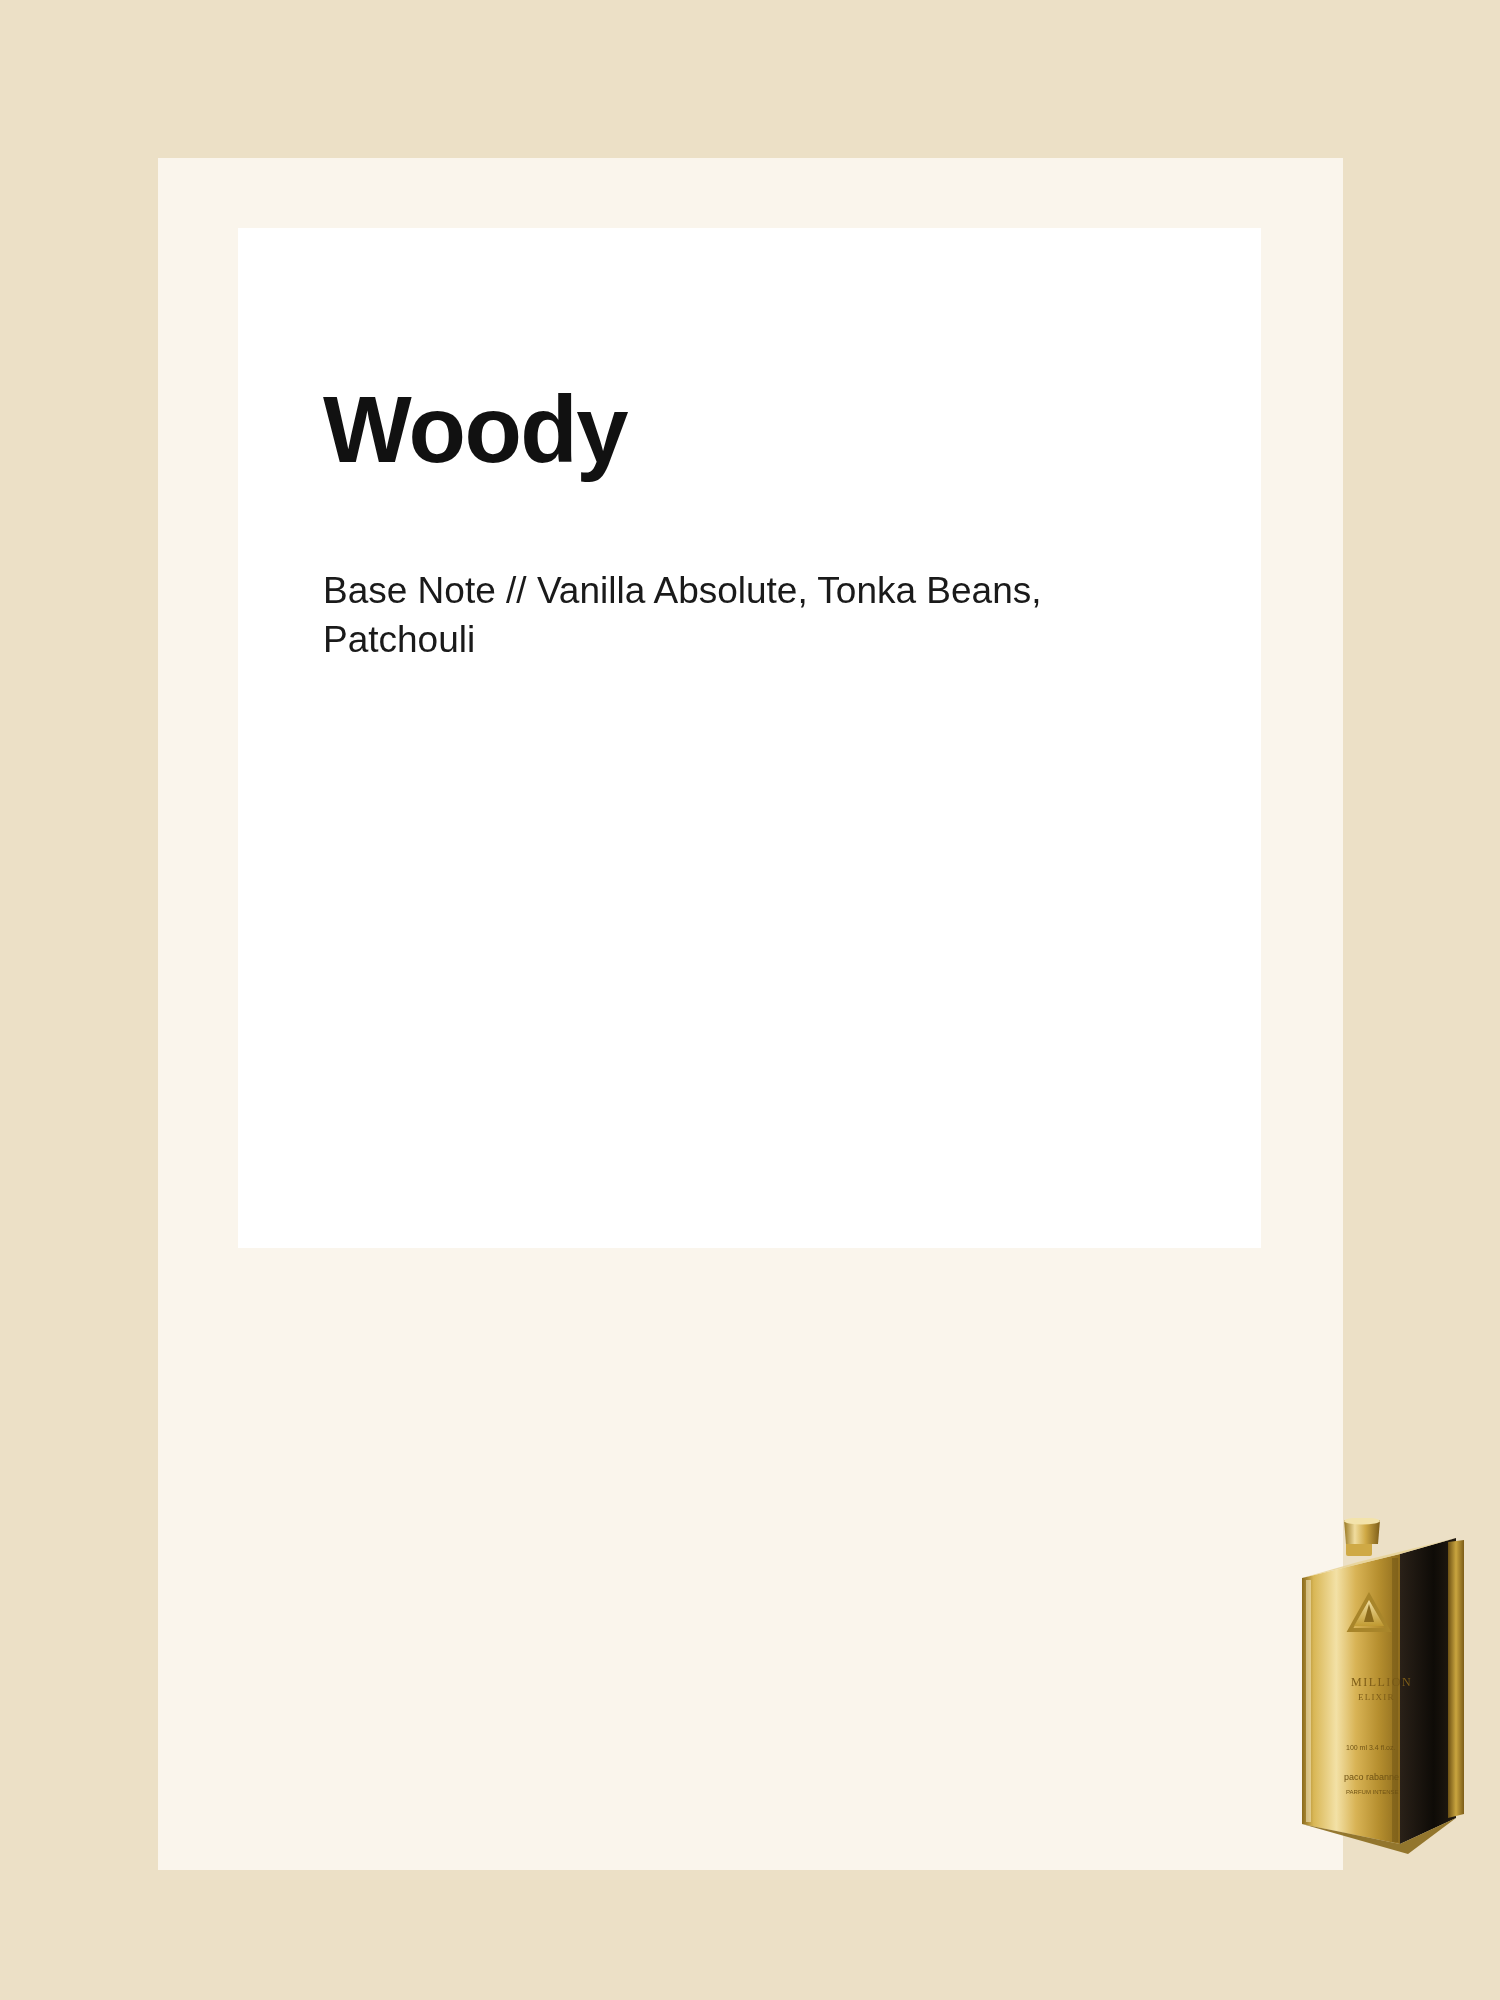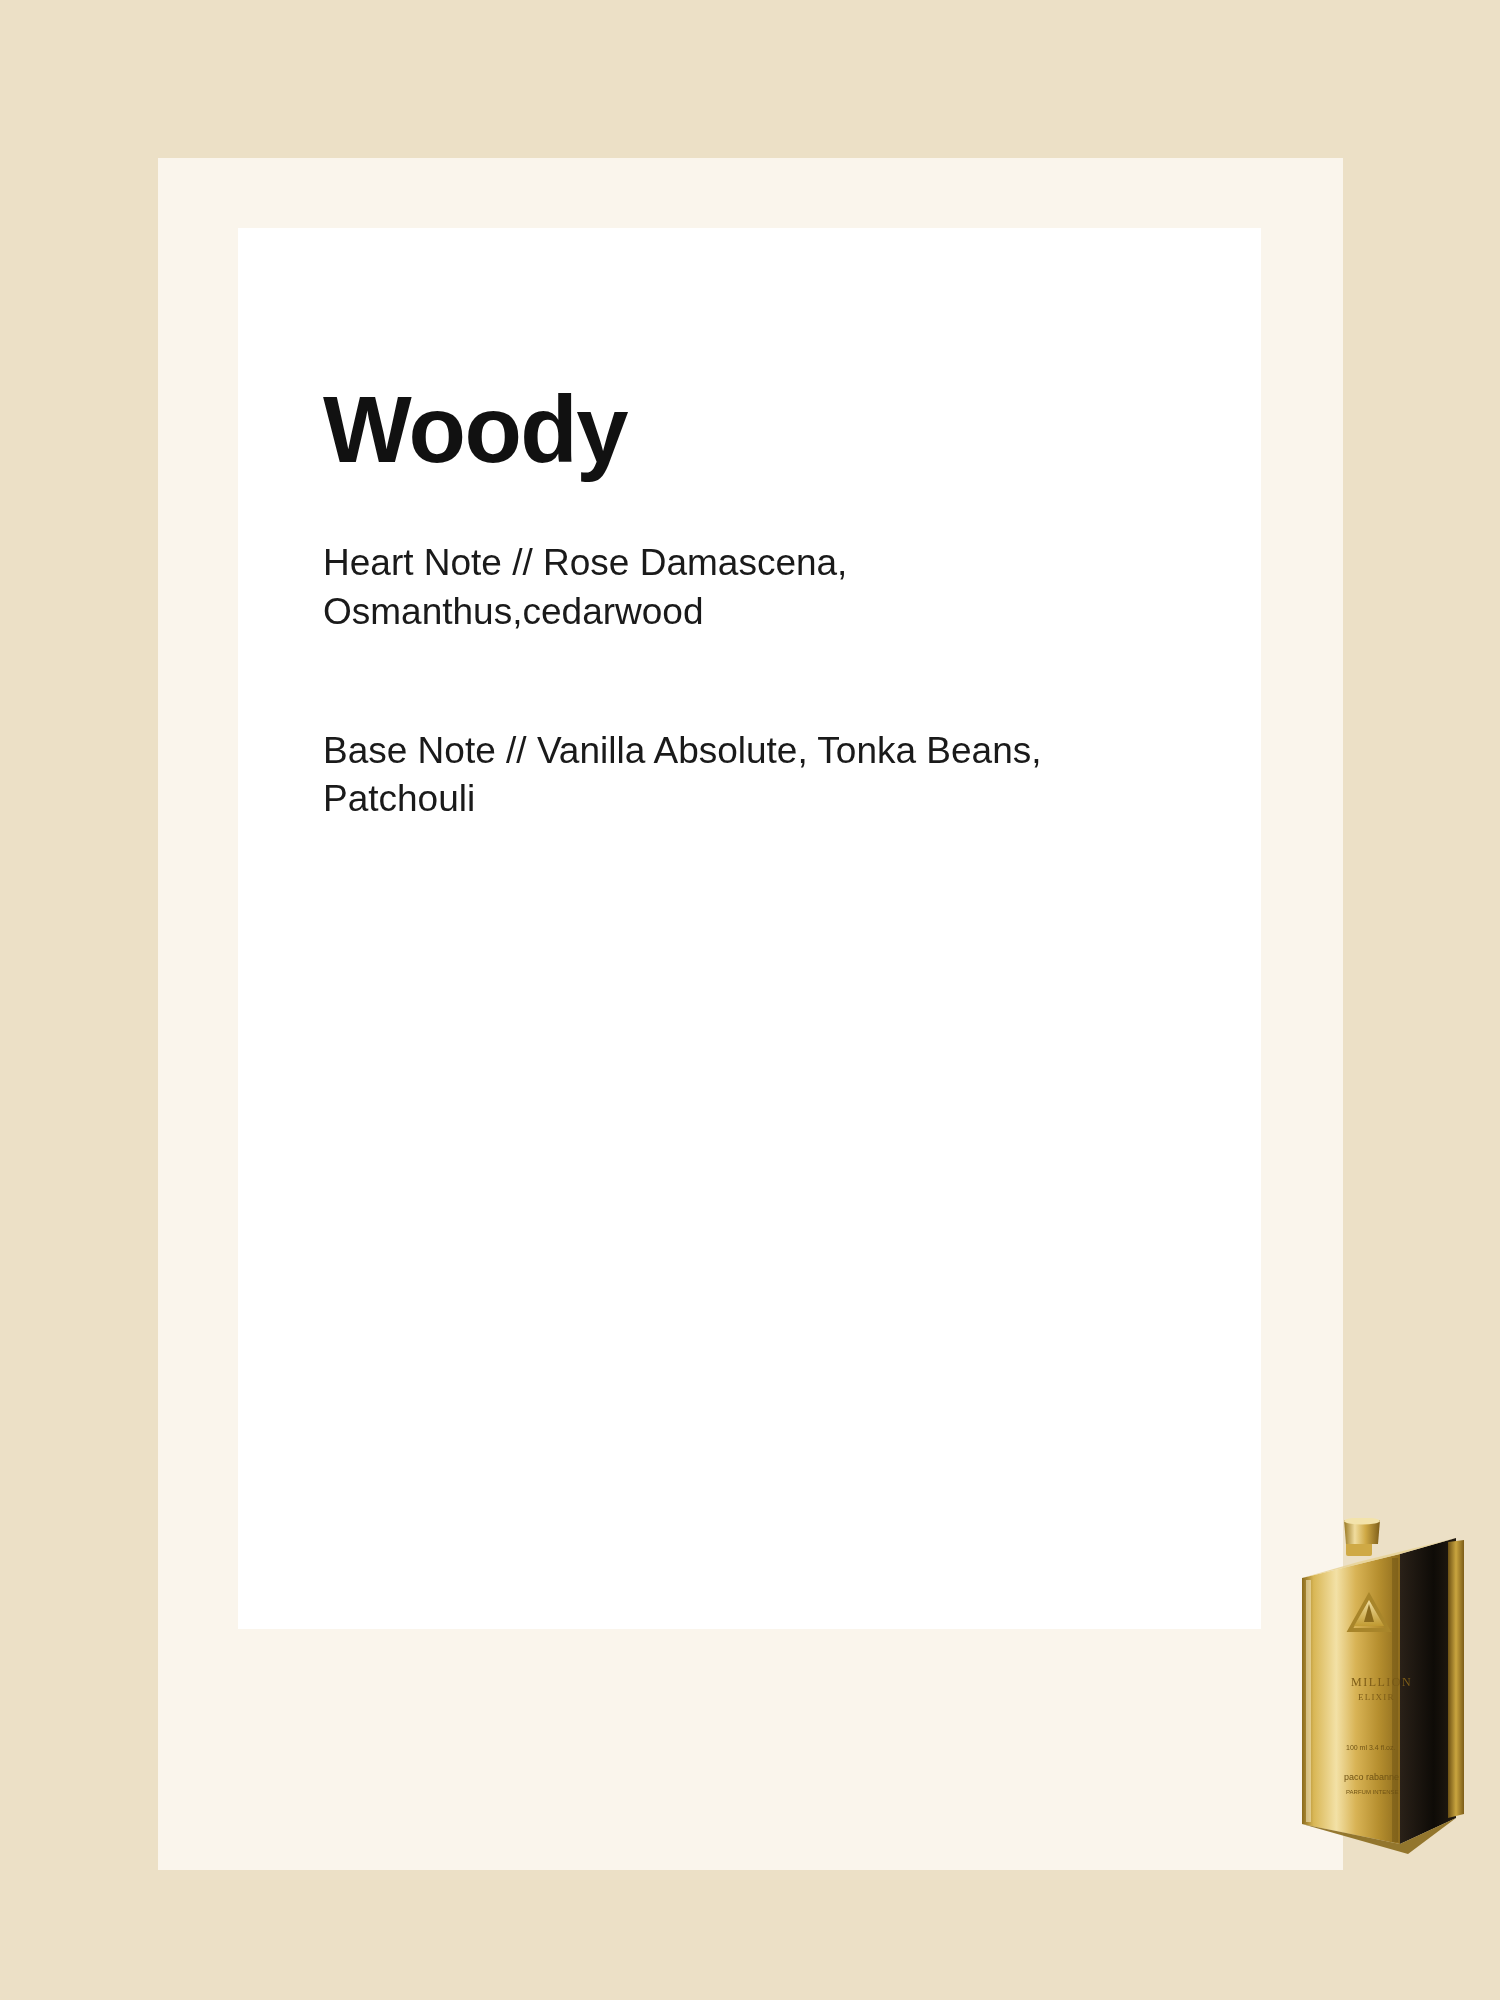--- a/index.html
+++ b/index.html
@@ -27,21 +27,21 @@
     width: 1185px;
     height: 1712px;
     background: #faf5ec;
   }
   
   .card {
     position: absolute;
     left: 238px;
     top: 228px;
     width: 1023px;
-    height: 1401px;
+    height: 1020px;
     background: #ffffff;
   }
   .card-inner {
     position: absolute;
     left: 85px;
     top: 155px;
     right: 60px;
   }
   .title {
     font-size: 94px;
@@ -91,21 +91,20 @@
 <div class="page">
 
   <div class="outer-panel"></div>
 
   <div class="card">
     <div class="card-inner">
 
       <h1 class="title">Woody</h1>
 
 
-      <div class="note-block">Heart Note // Rose Damascena, Osmanthus,cedarwood</div>
       <div class="note-block tight">Base Note // Vanilla Absolute, Tonka Beans, Patchouli</div>
 
     </div>
 
     <div class="bottle-wrap">
       <svg class="bottle" viewBox="0 0 190 420" xmlns="http://www.w3.org/2000/svg">
         <defs>
           <linearGradient id="goldFace" x1="0" y1="0" x2="1" y2="0">
             <stop offset="0%" stop-color="#8a6a1c"></stop>
             <stop offset="12%" stop-color="#d9b756"></stop>

